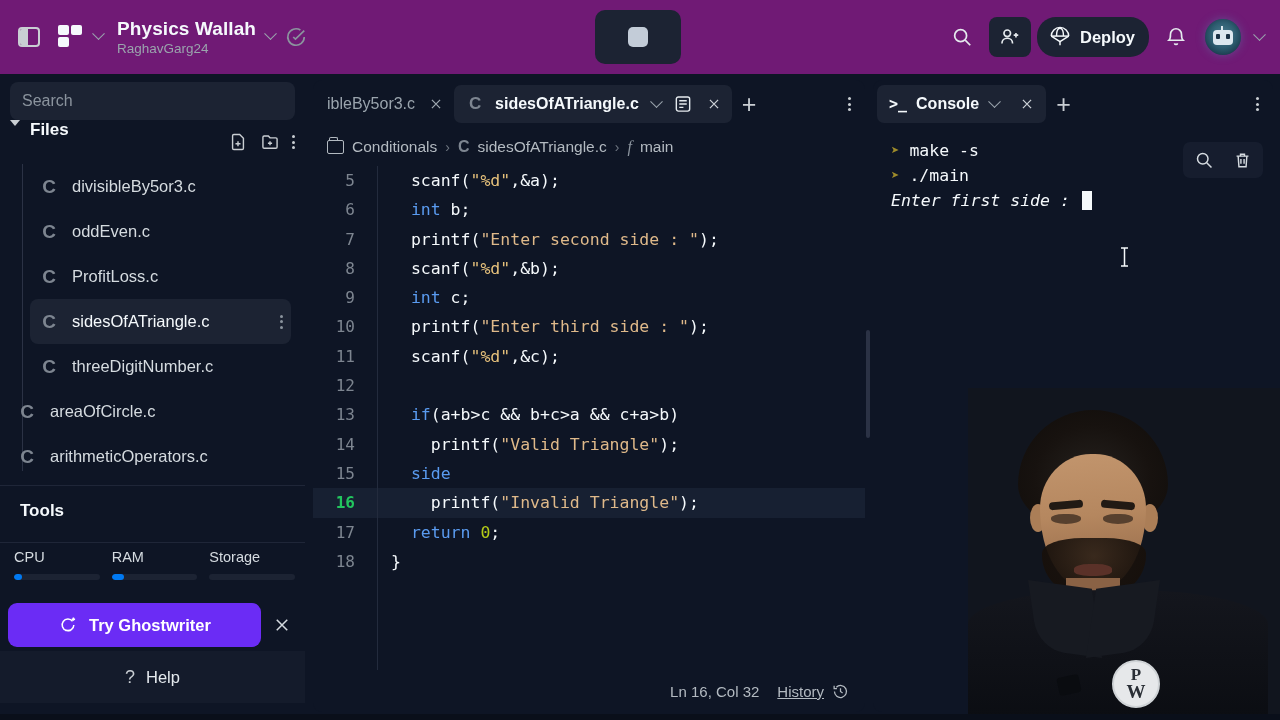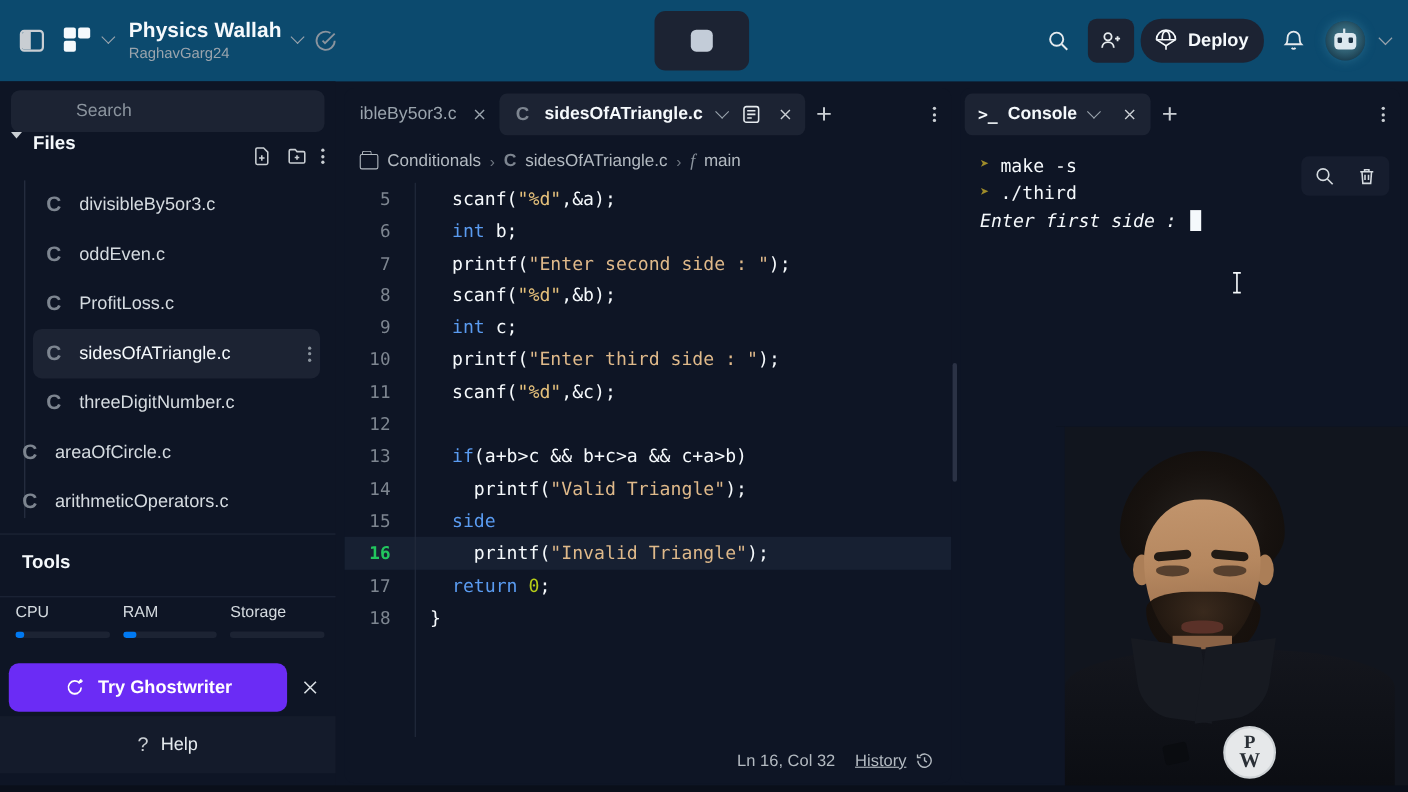--- a/index.html
+++ b/index.html
@@ -7,21 +7,21 @@
     width: 1280px; height: 720px;
     background: #0e1525;
     font-family: "Liberation Sans", sans-serif;
     overflow: hidden;
   }
   .app { position: relative; width: 1280px; height: 720px; background: #0e1525; }
 
   
   .header {
     position: absolute; left: 0; top: 0; width: 1280px; height: 74px;
-    background: #0c4a6e; display: flex; align-items: center;
+    background: #701a75; display: flex; align-items: center;
   }
   .hdr-left { display: flex; align-items: center; gap: 14px; padding-left: 14px; }
   .icon-btn {
     width: 30px; height: 30px; border-radius: 6px;
     display: flex; align-items: center; justify-content: center;
     color: #c2c8cc;
   }
   .panel-toggle-glyph {
     width: 22px; height: 20px; border: 2px solid #c9ced3; border-radius: 4px;
     position: relative; background: transparent;
@@ -90,21 +90,21 @@
   .sidebar {
     position: absolute; left: 0; top: 74px; width: 305px; height: 646px;
     background: #0e1525; display: flex; flex-direction: column;
   }
   .search-box {
     margin: 8px 10px 0 10px; height: 38px; border-radius: 8px; background: #1c2333;
     display: flex; align-items: center; padding: 0 12px;
   }
   .search-box input {
     background: transparent; border: 0; outline: 0; width: 100%;
-    color: #cdd4da; font-size: 16px; font-family: "Liberation Sans", sans-serif; margin-left: 47px;
+    color: #cdd4da; font-size: 16px; font-family: "Liberation Sans", sans-serif;
   }
   .search-box input::placeholder { color: #8b949e; }
 
   .sec-head {
     display: flex; height: 44px; padding: 0 10px 0 10px; gap: 8px;
   }
   .sec-head .tri {
     width: 0; height: 0; border-left: 5.5px solid transparent; border-right: 5.5px solid transparent;
     border-top: 6.5px solid #c9ced3; margin-right: 2px;
   }
@@ -674,21 +674,21 @@
           </svg>
         </span>
       </div>
 
       <div class="con-line">
         <span class="con-arrow">➤</span>
         <span>make -s</span>
       </div>
       <div class="con-line">
         <span class="con-arrow">➤</span>
-        <span>./third</span>
+        <span>./main</span>
       </div>
       <div class="con-line" style="padding-left:0;gap:0;font-style:italic;">
         <span>Enter first side : </span>
         <span class="caret-block"></span>
       </div>
 
       <div class="ibeam">
         <svg width="11" height="22" viewBox="0 0 11 22" fill="none" stroke="#f5f9fc" stroke-width="1.5">
           <path d="M2 2h7M2 20h7M5.5 2v18"></path>
         </svg>

